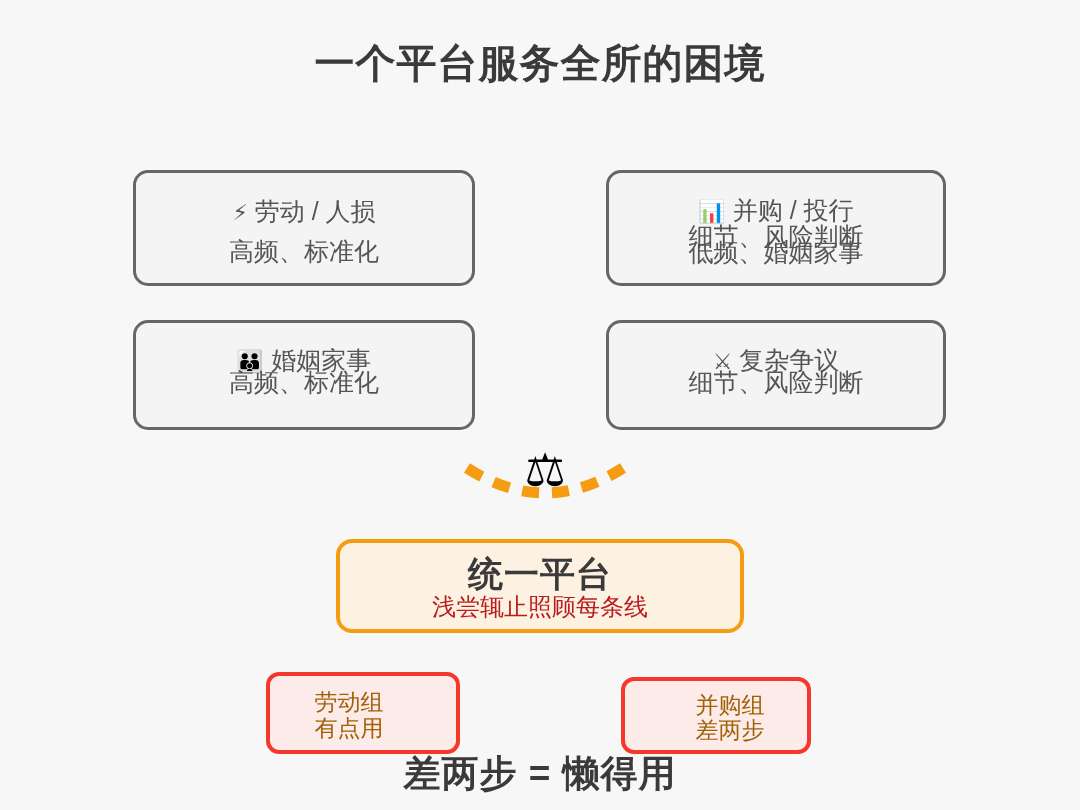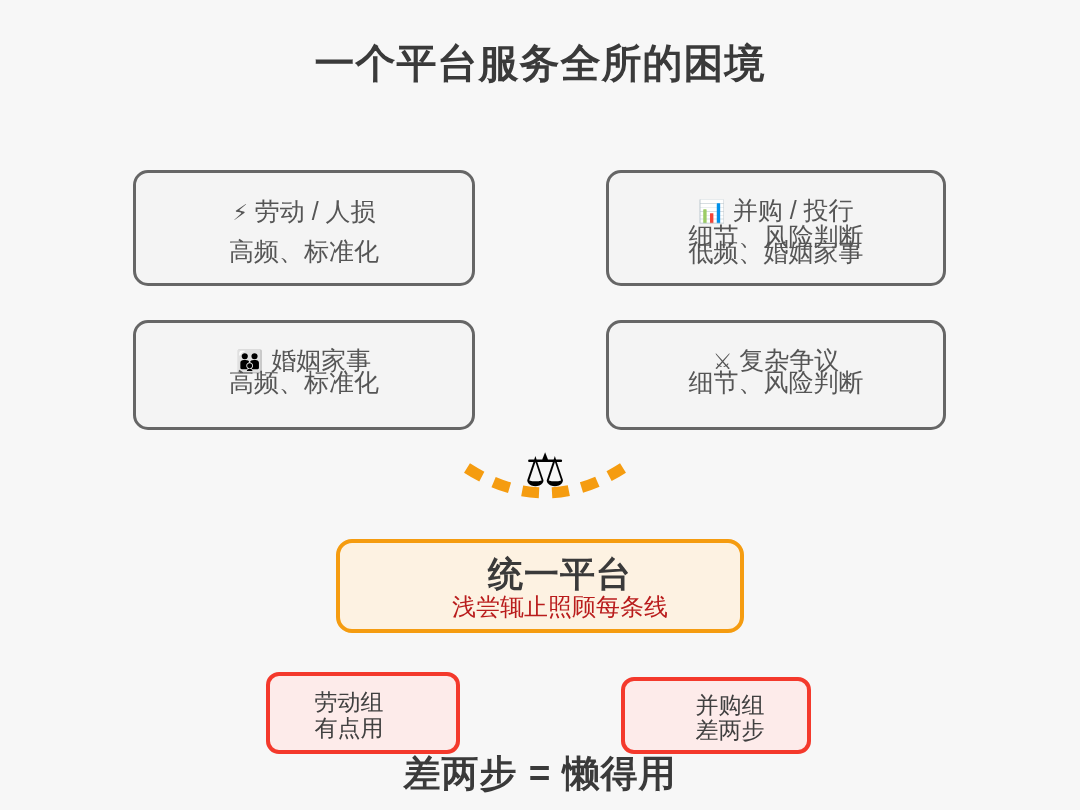--- a/index.html
+++ b/index.html
@@ -115,21 +115,20 @@
     background: #fdf2e2;
     border: 4px solid #f59c10;
     border-radius: 16px;
   }
   #platform-box .pf-text {
     position: absolute;
     left: 0;
     width: 100%;
     text-align: center;
     white-space: nowrap;
-    padding-left: 20px;
   }
   #platform-box .pf-title {
     top: 10px;
     font-size: 35px;
     font-weight: bold;
     color: #3a3a3a;
     line-height: 42px;
     letter-spacing: 1px;
   }
   #platform-box .pf-sub {
@@ -144,21 +143,21 @@
     position: absolute;
     box-sizing: border-box;
     background: #fdebea;
     border: 4px solid #f4392c;
     border-radius: 13px;
   }
   .team-text {
     position: absolute;
     width: 100%;
     text-align: center;
-    color: #404040;
+    color: #a16207;
     font-size: 23px;
     line-height: 28px;
     white-space: nowrap;
   }
   #team-labor { left: 266px; top: 672px; width: 194px; height: 82px; }
   #team-labor .team-text { left: -14px; }
   #team-labor .tl-1 { top: 12px; }
   #team-labor .tl-2 { top: 38px; }
 
   #team-ma { left: 621px; top: 677px; width: 190px; height: 77px; padding-left: 48px; }

